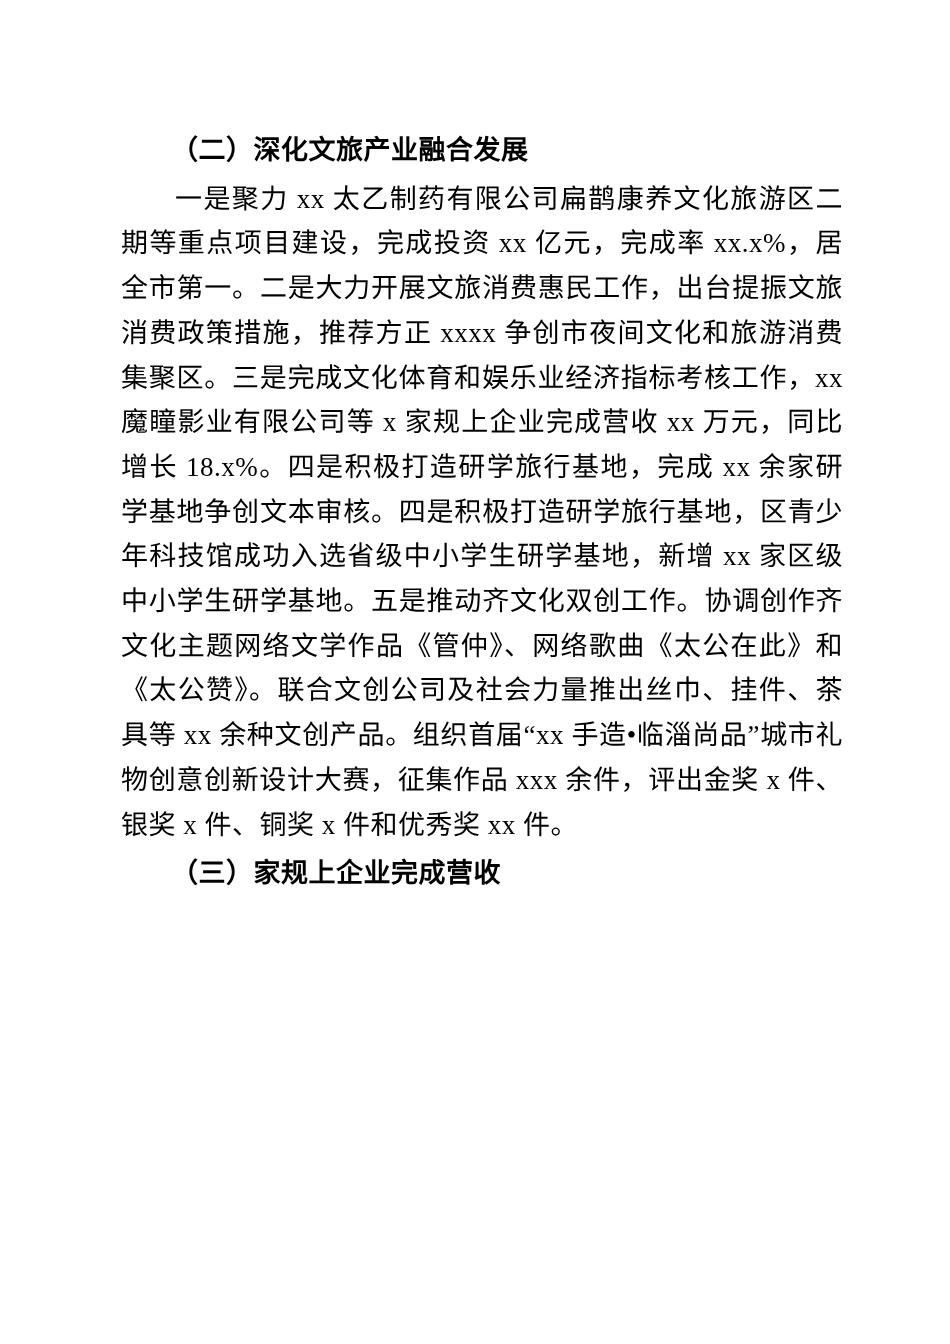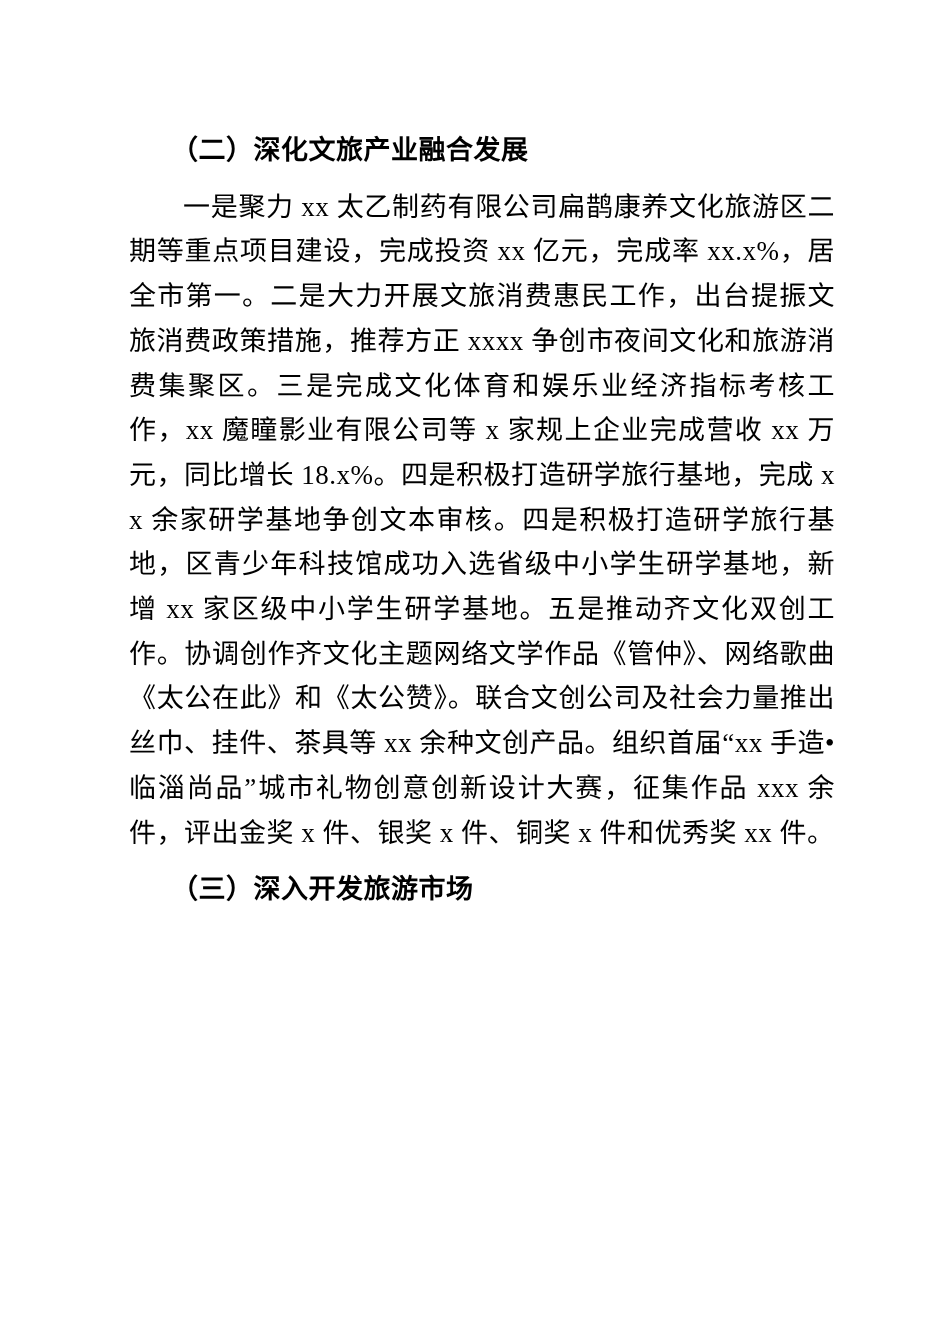--- a/index.html
+++ b/index.html
@@ -28,33 +28,33 @@
     letter-spacing: 0.5px;
   }
   .heading {
     margin: 0;
     font-size: 27px;
     font-weight: bold;
     text-indent: 2em;
     text-align: left;
   }
   .para {
-    margin: 12px;
+    margin: 4px;
     text-indent: 2em;
     word-break: break-all;
     overflow-wrap: anywhere;
   }
 </style>
 </head>
 <body>
 
 <div class="page">
   <div class="doc">
 
     <h2 class="heading">（二）深化文旅产业融合发展</h2>
 
     <p class="para">一是聚力 xx 太乙制药有限公司扁鹊康养文化旅游区二期等重点项目建设，完成投资 xx 亿元，完成率 xx.x%，居全市第一。二是大力开展文旅消费惠民工作，出台提振文旅消费政策措施，推荐方正 xxxx 争创市夜间文化和旅游消费集聚区。三是完成文化体育和娱乐业经济指标考核工作，xx 魔瞳影业有限公司等 x 家规上企业完成营收 xx 万元，同比增长 18.x%。四是积极打造研学旅行基地，完成 xx 余家研学基地争创文本审核。四是积极打造研学旅行基地，区青少年科技馆成功入选省级中小学生研学基地，新增 xx 家区级中小学生研学基地。五是推动齐文化双创工作。协调创作齐文化主题网络文学作品《管仲》、网络歌曲《太公在此》和《太公赞》。联合文创公司及社会力量推出丝巾、挂件、茶具等 xx 余种文创产品。组织首届“xx 手造•临淄尚品”城市礼物创意创新设计大赛，征集作品 xxx 余件，评出金奖 x 件、银奖 x 件、铜奖 x 件和优秀奖 xx 件。</p>
 
-    <h2 class="heading">（三）深入开发旅游市场</h2>
+    <h2 class="heading">（三）家规上企业完成营收</h2>
 
 
   </div>
 </div>
 
 </body></html>

